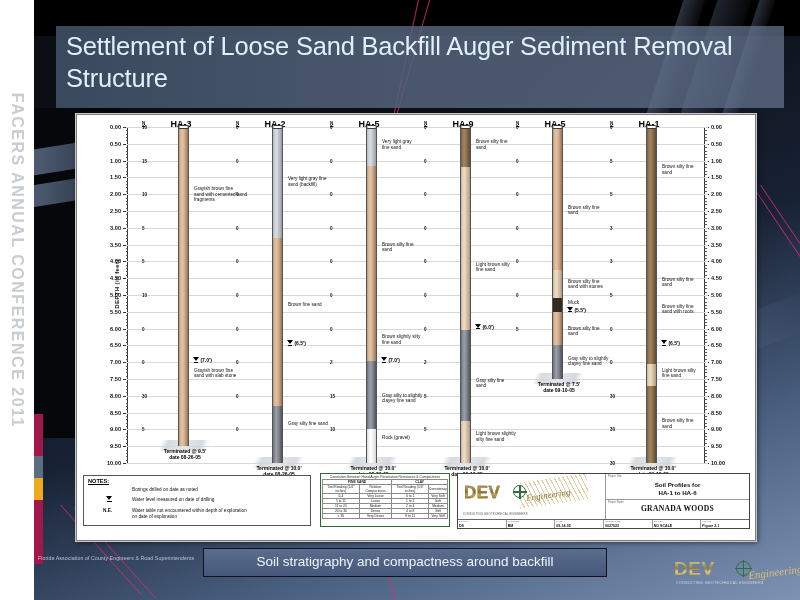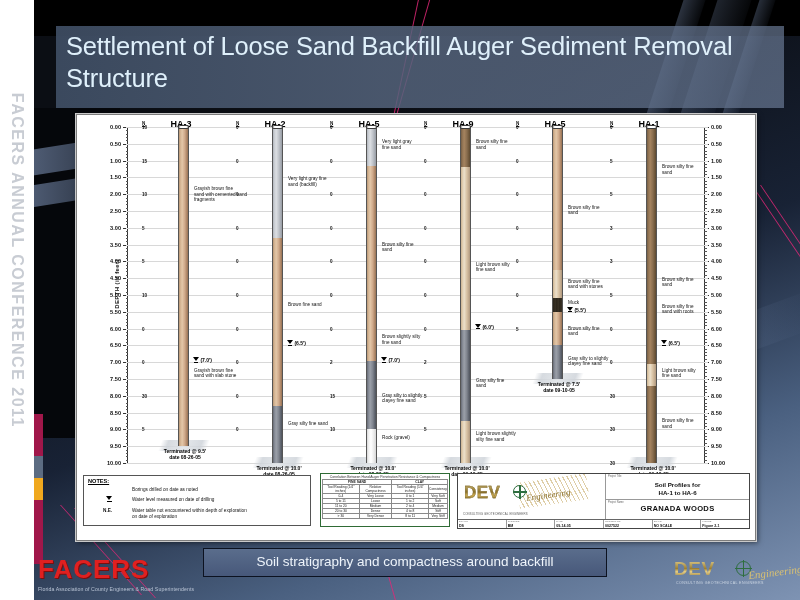--- a/index.html
+++ b/index.html
@@ -161,21 +161,21 @@
   #tb-logo .wheat { position:absolute; left:60px; top:4px; width:70px; height:26px;
     background:repeating-linear-gradient(70deg, rgba(196,166,94,.55) 0 1px, rgba(255,255,255,0) 1px 4px);
     transform:rotate(-8deg); }
   #tb-logo .sub { position:absolute; left:5px; bottom:3px; font-size:2.8px; color:#555; letter-spacing:.2px; }
   #tb-right { flex:1; display:flex; flex-direction:column; }
   #tb-proj { flex:1.3; border-bottom:1px solid #999; position:relative; }
   #tb-site { flex:1; position:relative; }
   .tb-cap { position:absolute; left:2px; top:1px; font-size:2.6px; color:#666; }
   .tb-val { position:absolute; left:0; right:0; top:7px; text-align:center;
     font-size:6.2px; font-weight:bold; color:#111; line-height:7.5px; white-space:pre-line; }
-  .tb-val.site { font-size:7.6px; top:5px; letter-spacing:.3px; }
+  .tb-val.site { font-size:7.6px; top:5px; letter-spacing:.3px;font-family:Liberation Serif, serif; }
   #tb-bottom { height:9px; display:flex; border-top:1px solid #666; }
   #tb-bottom div { border-right:1px solid #999; position:relative; }
   #tb-bottom div:last-child{border-right:none;}
   .tbb-cap { position:absolute; left:1px; top:0px; font-size:2.4px; color:#777; }
   .tbb-val { position:absolute; left:1px; bottom:0px; font-size:3.6px; font-weight:bold; color:#111; }
 
   
   #caption {
     position:absolute; left:203px; top:548px; width:404px; height:29px;
     background:linear-gradient(180deg,#5a6d8c,#47587a);
@@ -856,21 +856,20 @@
           <span class="tbb-cap">FIGURE</span>
           <span class="tbb-val">Figure 2-1</span>
         </div>
       </div>
   </div>
 </div>
 
 <div id="caption">Soil stratigraphy and compactness around backfill</div>
 
 <div id="facers">
-  <div class="word">FACERS</div>
   <div class="sub">Florida Association of County Engineers &amp; Road Superintendents</div>
 </div>
 <div id="devo-bottom">
   <div class="devo">DEV</div>
   <div class="devo-o"></div>
   <div class="script">Engineering</div>
   <div class="sub">CONSULTING GEOTECHNICAL ENGINEERS</div>
 </div>
 
 </body></html>

